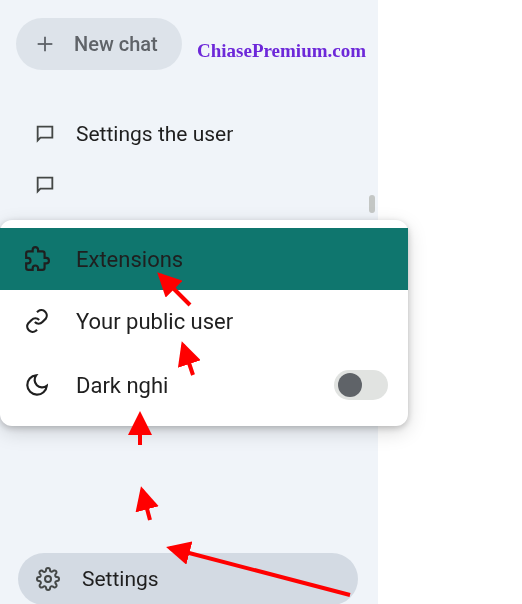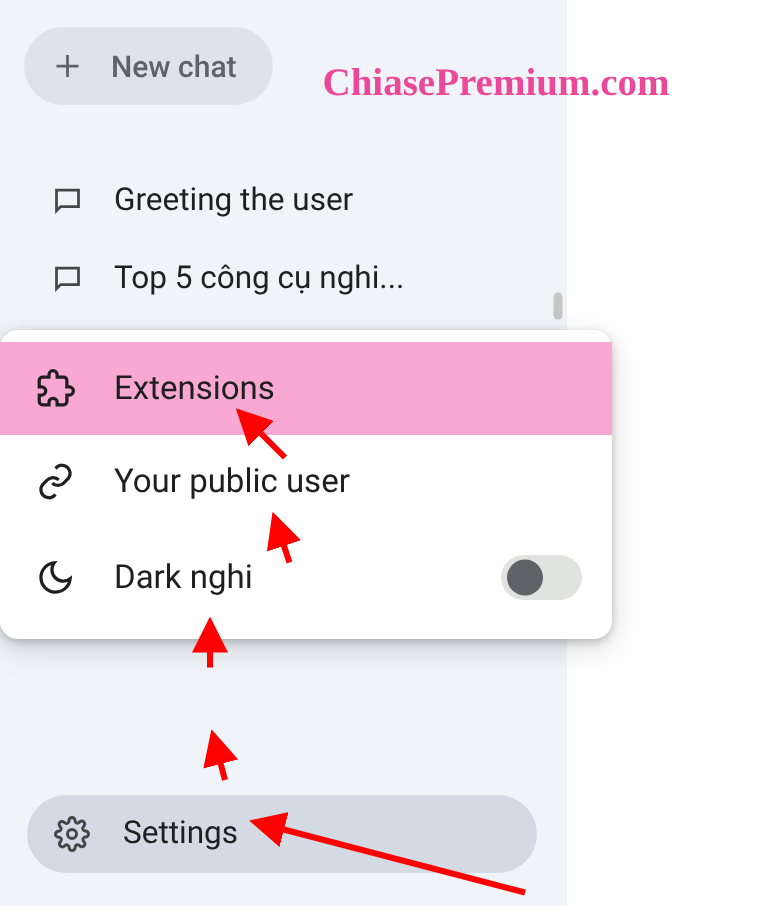--- a/index.html
+++ b/index.html
@@ -24,24 +24,24 @@
       position: absolute;
       left: 378px;
       top: 0;
       width: 144px;
       height: 100%;
       background: #fff;
     }
     .watermark {
       position: absolute;
       top: 40px;
-      left: 215px;
-      font-size: 26px;
+      left: 197px;
+      font-size: 19px;
       font-weight: 600;
-      color: #ec4899;
+      color: #6d28d9;
       font-family: Georgia, 'Times New Roman', serif;
       letter-spacing: 0px;
       white-space: nowrap;
       z-index: 1;
     }
     .new-chat-btn {
       display: inline-flex;
       align-items: center;
       gap: 18px;
       background: #dde3ea;
@@ -67,21 +67,21 @@
       left: 369px;
       top: 195px;
       width: 6px;
       height: 18px;
       background: #c4c7c5;
       border-radius: 3px;
     }
     .settings-pill {
       position: absolute;
       left: 18px;
-      top: 530px;
+      top: 553px;
       display: flex;
       align-items: center;
       gap: 22px;
       background: #d3dae3;
       border-radius: 28px;
       padding: 14px 24px 14px 18px;
       cursor: pointer;
       width: 340px;
     }
     .settings-pill .gear { width: 24px; height: 24px; color: #444746; }
@@ -97,21 +97,21 @@
       z-index: 10;
       padding: 8px 0;
     }
     .menu-item {
       display: flex;
       align-items: center;
       padding: 18px 20px 18px 24px;
       gap: 26px;
       cursor: pointer;
     }
-    .menu-item:first-child { background: #f9a8d4; }
+    .menu-item:first-child { background: #0f766e; }
     .menu-item .micon { width: 26px; height: 26px; color: #1f1f1f; flex-shrink: 0; }
     .menu-item .mlabel { font-size: 22px; color: #1f1f1f; flex: 1; }
     .toggle {
       position: relative;
       width: 54px;
       height: 30px;
       border-radius: 18px;
       flex-shrink: 0;
     }
     .toggle.off { background: #e1e3e1; }
@@ -137,28 +137,27 @@
         <line x1="12" y1="4" x2="12" y2="20"></line>
         <line x1="4" y1="12" x2="20" y2="12"></line>
       </svg>
     <span class="label">New chat</span>
   </div>
 
   <div class="recent-item">
     <svg class="chat-icon" viewBox="0 0 24 24" fill="none" stroke="currentColor" stroke-width="2">
         <path d="M4 4h16v12H7l-3 3V4z"></path>
       </svg>
-    <span class="label">Greeting the user</span>
+    <span class="label">Settings the user</span>
   </div>
 
   <div class="recent-item">
     <svg class="chat-icon" viewBox="0 0 24 24" fill="none" stroke="currentColor" stroke-width="2">
         <path d="M4 4h16v12H7l-3 3V4z"></path>
       </svg>
-    <span class="label">Top 5 công cụ nghi...</span>
   </div>
 </div>
 
 <div class="scrollbar-thumb"></div>
 
 <div class="main-area"></div>
 
 <div class="watermark">ChiasePremium.com</div>
 
 <div class="settings-pill">

